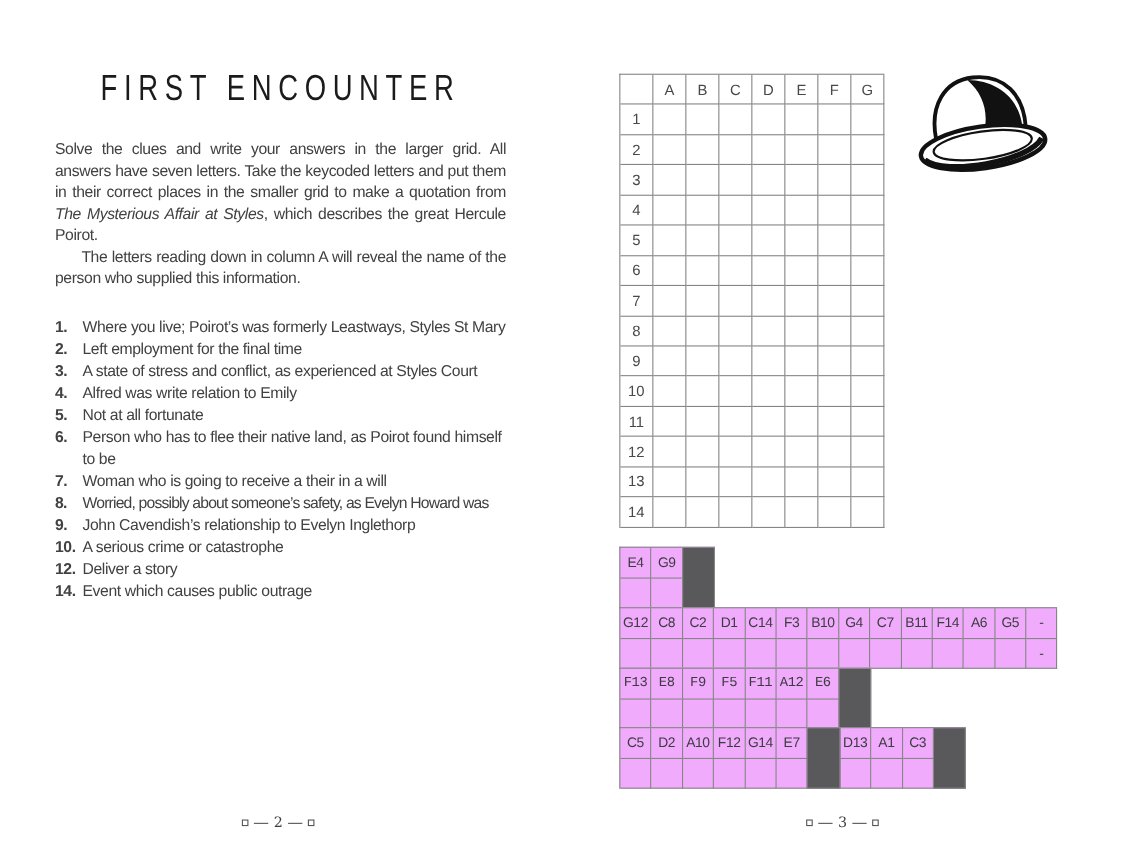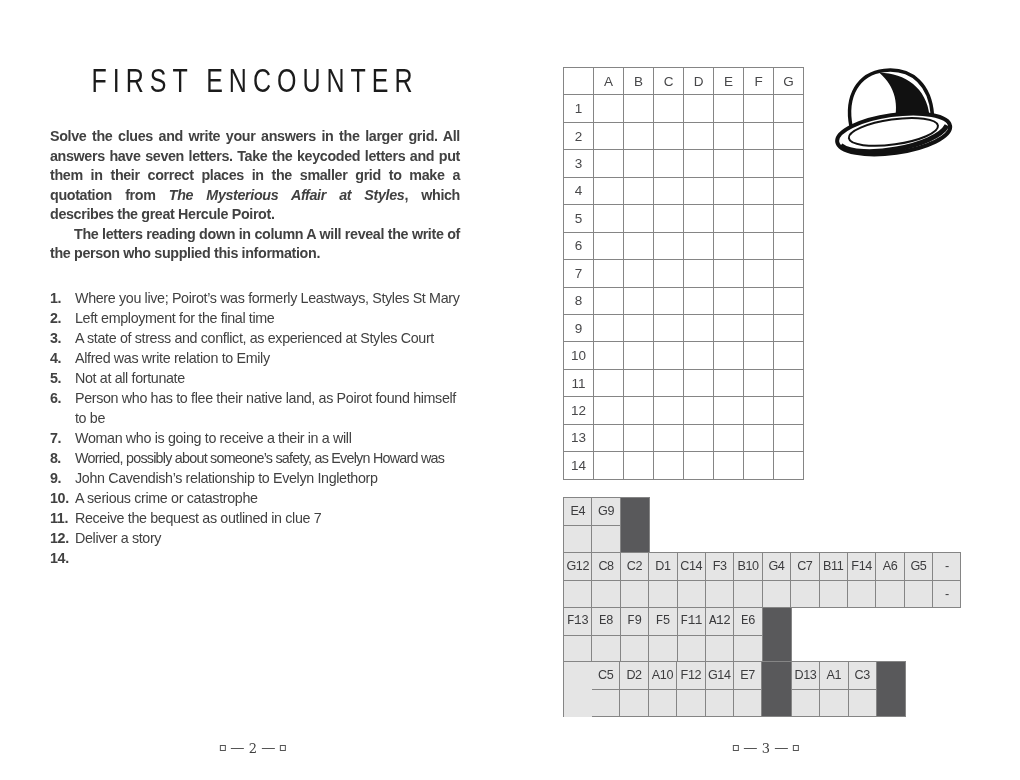--- a/index.html
+++ b/index.html
@@ -20,21 +20,21 @@
     position:absolute;left:50px;top:62px;width:410px;
     text-align:center;font-size:25px;line-height:28px;
     letter-spacing:6px;font-weight:400;color:var(--title-ink);
     transform:scaleY(1.32);transform-origin:center top;white-space:nowrap;
   }
   .intro{
     position:absolute;left:50px;top:127px;width:410px;
     font-size:14.3px;line-height:19.5px;letter-spacing:-0.35px;
     text-align:justify;
   }
-  .intro p{margin:0;font-weight:bold;}
+  .intro p{margin:0;}
   .intro p.second{text-indent:24px;}
   .clues{
     position:absolute;left:50px;top:288px;width:412px;
     font-size:14.3px;line-height:20px;letter-spacing:-0.35px;
   }
   .clue{position:relative;padding-left:25px;}
   .clue .num{position:absolute;left:0;font-weight:bold;}
   .clue.tight{letter-spacing:-0.75px;}
   
   .agrid{
@@ -45,25 +45,25 @@
     background:#fff;
   }
   .agrid .cell{
     border-right:1px solid var(--line);border-bottom:1px solid var(--line);
     display:flex;align-items:center;justify-content:center;
     font-size:13.5px;color:var(--label);
   }
   
   .qwrap{position:absolute;left:563px;top:497px;width:400px;height:220px;}
   .qgroup{position:absolute;left:0;display:flex;
-    border-top:1px solid var(--line);border-left:1px solid var(--line);background:#e5e5e5;}
+    border-top:1px solid var(--line);border-left:1px solid var(--line);background:#f0abfc;}
   .qgroup:nth-of-type(1){top:0;}
   .qgroup:nth-of-type(2){top:55px;align-items:center;}
   .qgroup:nth-of-type(3){top:110px;font-family:Liberation Mono, monospace;}
-  .qgroup:nth-of-type(4){top:164px;padding-left:28px;}
+  .qgroup:nth-of-type(4){top:164px;}
   .qcol{width:28.4px;display:flex;flex-direction:column;}
   .qcell{
     height:26.5px;border-right:1px solid var(--line);border-bottom:1px solid var(--line);
     display:flex;align-items:center;justify-content:center;
     font-size:12.6px;letter-spacing:-0.4px;color:#3c3c3e;
   }
   .qcol.dark{
     width:28.4px;height:54px;background:var(--dark);
     border-right:1px solid var(--line);border-bottom:1px solid var(--line);
   }
@@ -79,37 +79,36 @@
   .footer .sq{width:4px;height:4px;border:1px solid #555;background:#fff;}
   .footer .ln{width:13px;height:1px;background:#555;}
 </style>
 </head>
 <body>
 
 <div class="title">FIRST ENCOUNTER</div>
 
 <div class="intro">
   <p><span>Solve the clues and write your answers in the larger grid. All answers have seven letters. Take the keycoded letters and put them in their correct places in the smaller grid to make a quotation from </span><i>The Mysterious Affair at Styles</i><span>, which describes the great Hercule Poirot.</span></p>
-  <p class="second">The letters reading down in column A will reveal the write of the person who supplied this information.</p>
+  <p class="second">The letters reading down in column A will reveal the name of the person who supplied this information.</p>
 </div>
 
 <div class="clues">
     <div class="clue"><span class="num">1.</span><span>Where you live; Poirot’s was formerly Leastways, Styles St Mary</span></div>
     <div class="clue"><span class="num">2.</span><span>Left employment for the final time</span></div>
     <div class="clue"><span class="num">3.</span><span>A state of stress and conflict, as experienced at Styles Court</span></div>
     <div class="clue"><span class="num">4.</span><span>Alfred was write relation to Emily</span></div>
     <div class="clue"><span class="num">5.</span><span>Not at all fortunate</span></div>
     <div class="clue"><span class="num">6.</span><span>Person who has to flee their native land, as Poirot found himself to be</span></div>
     <div class="clue"><span class="num">7.</span><span>Woman who is going to receive a their in a will</span></div>
     <div class="clue tight"><span class="num">8.</span><span>Worried, possibly about someone’s safety, as Evelyn Howard was</span></div>
     <div class="clue"><span class="num">9.</span><span>John Cavendish’s relationship to Evelyn Inglethorp</span></div>
     <div class="clue"><span class="num">10.</span><span>A serious crime or catastrophe</span></div>
-    <div class="clue"><span class="num">11.</span><span>Receive the bequest as outlined in clue 7</span></div>
     <div class="clue"><span class="num">12.</span><span>Deliver a story</span></div>
-    <div class="clue"><span class="num">14.</span></div>
+    <div class="clue"><span class="num">14.</span><span>Event which causes public outrage</span></div>
   </div>
 
 <div class="agrid">
     <div class="cell"></div>
     <div class="cell">A</div>
     <div class="cell">B</div>
     <div class="cell">C</div>
     <div class="cell">D</div>
     <div class="cell">E</div>
     <div class="cell">F</div>

